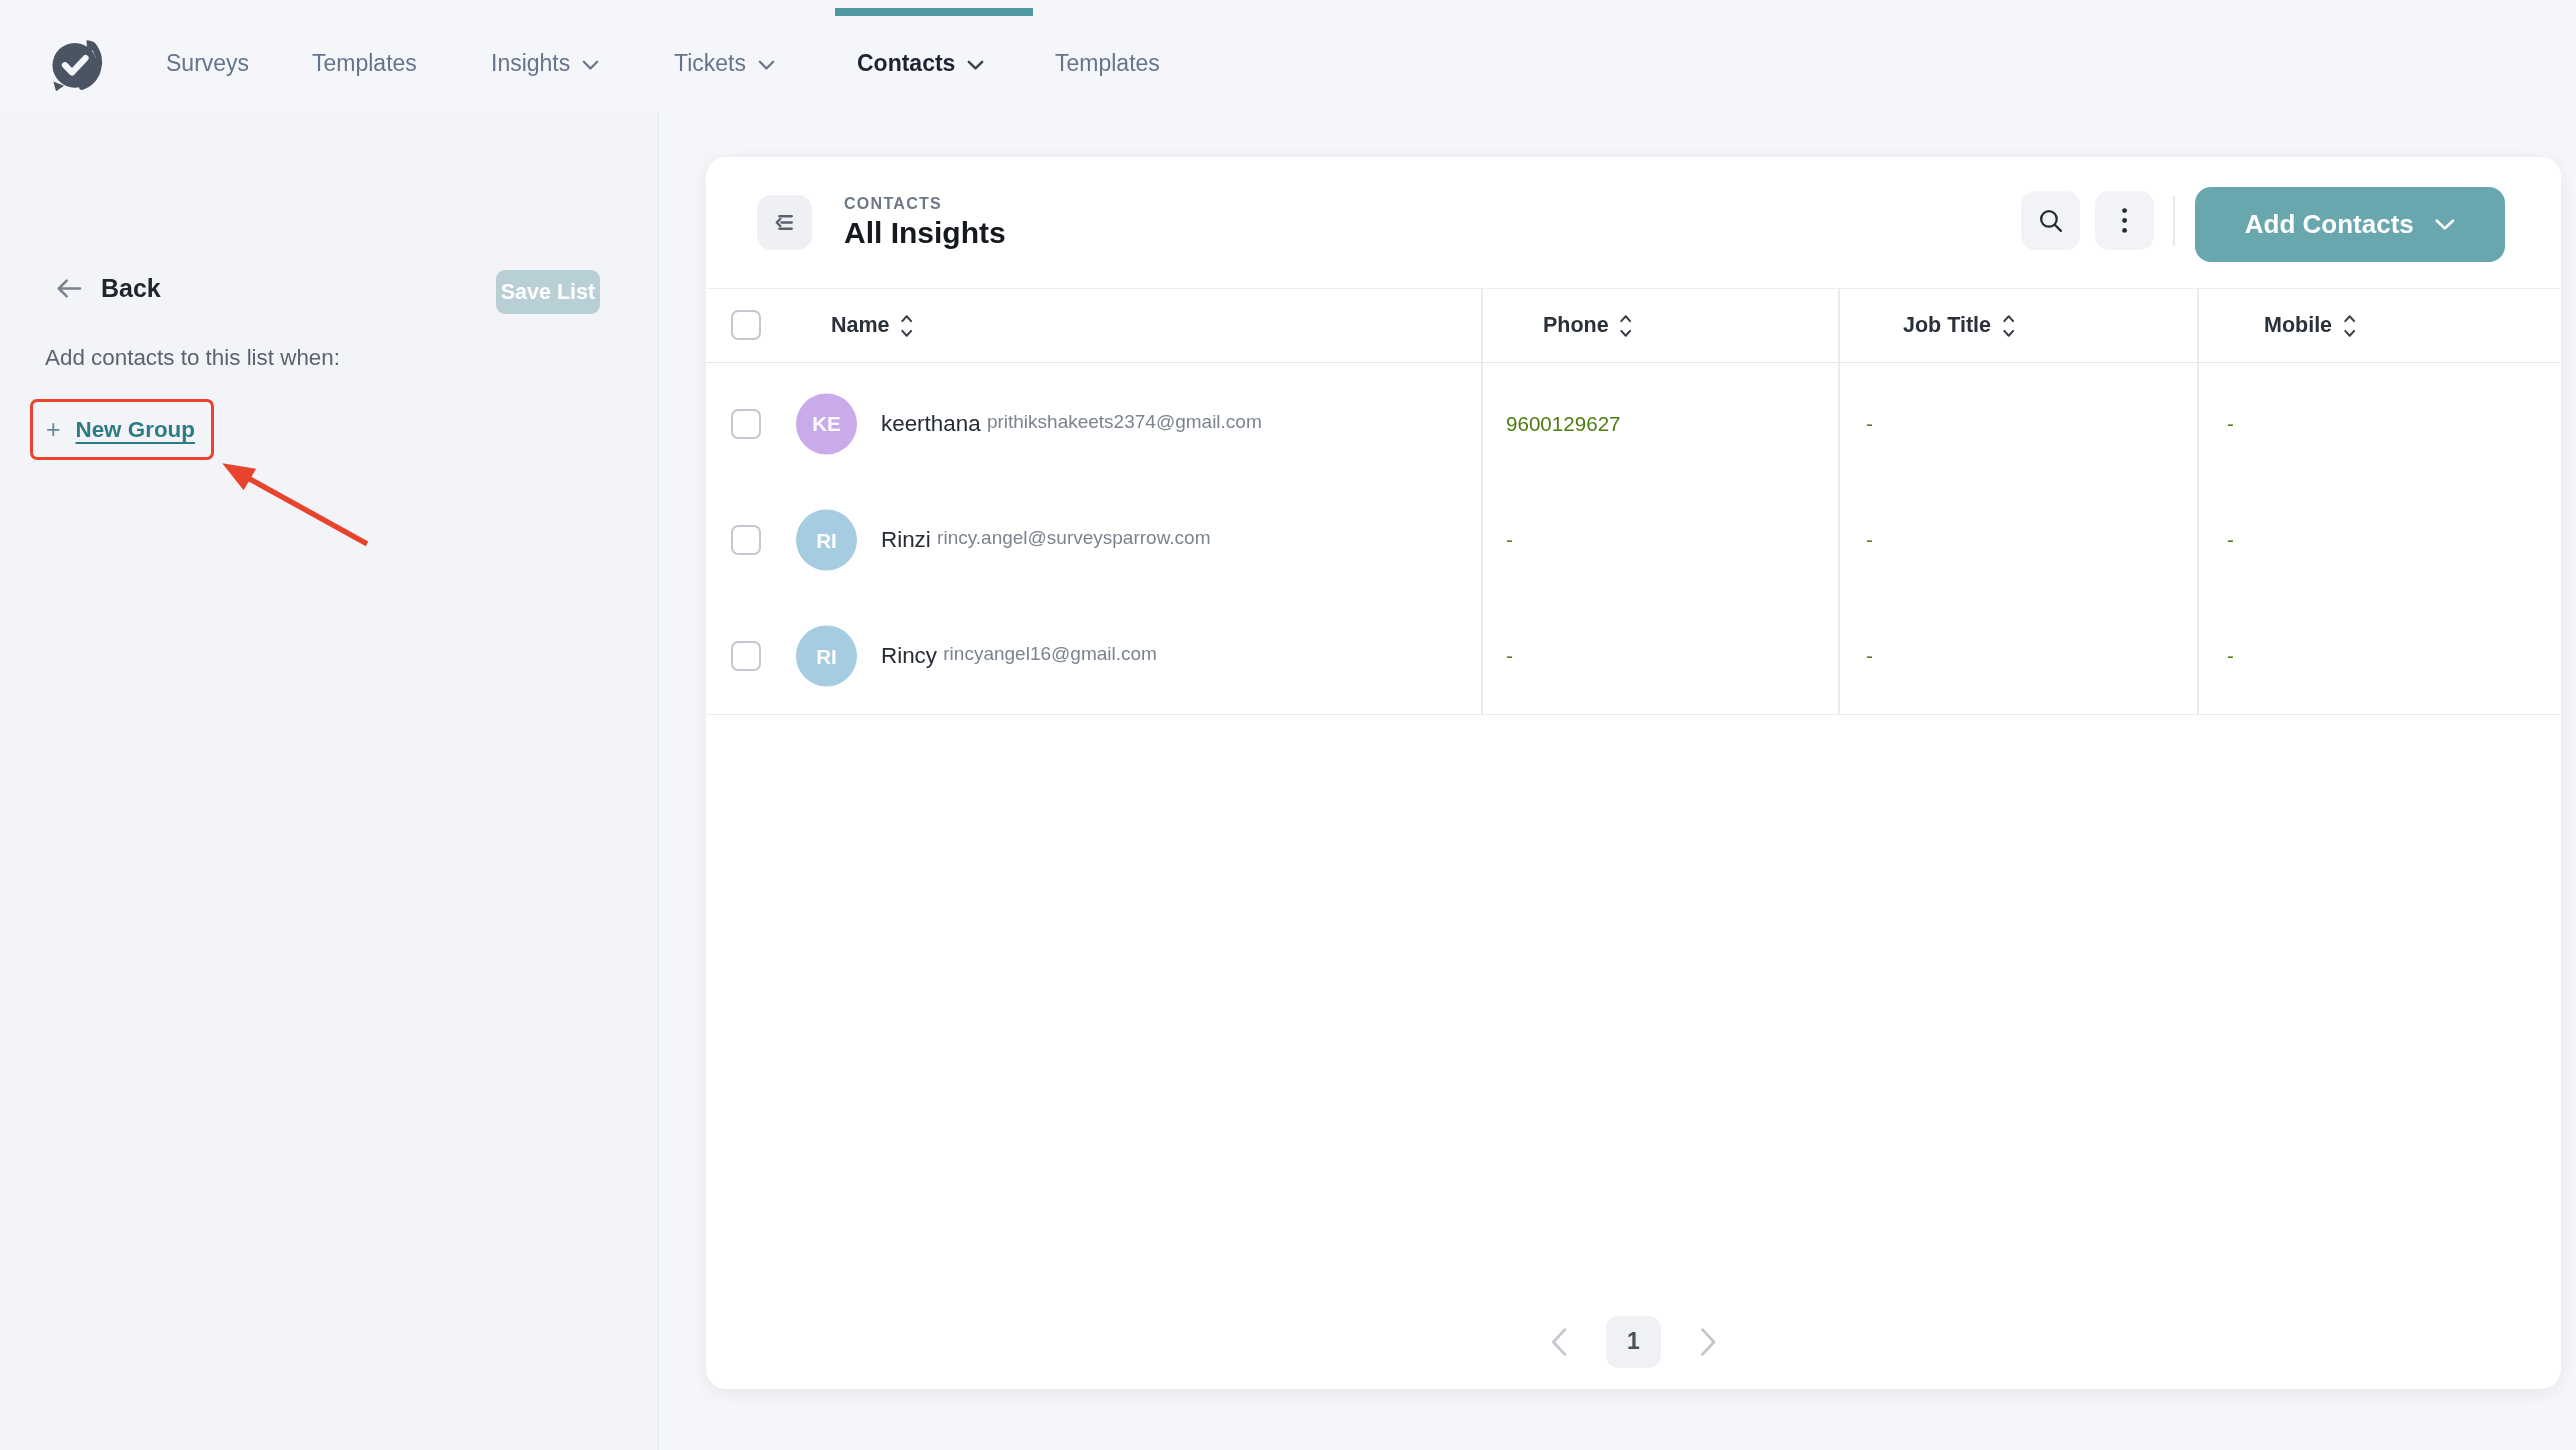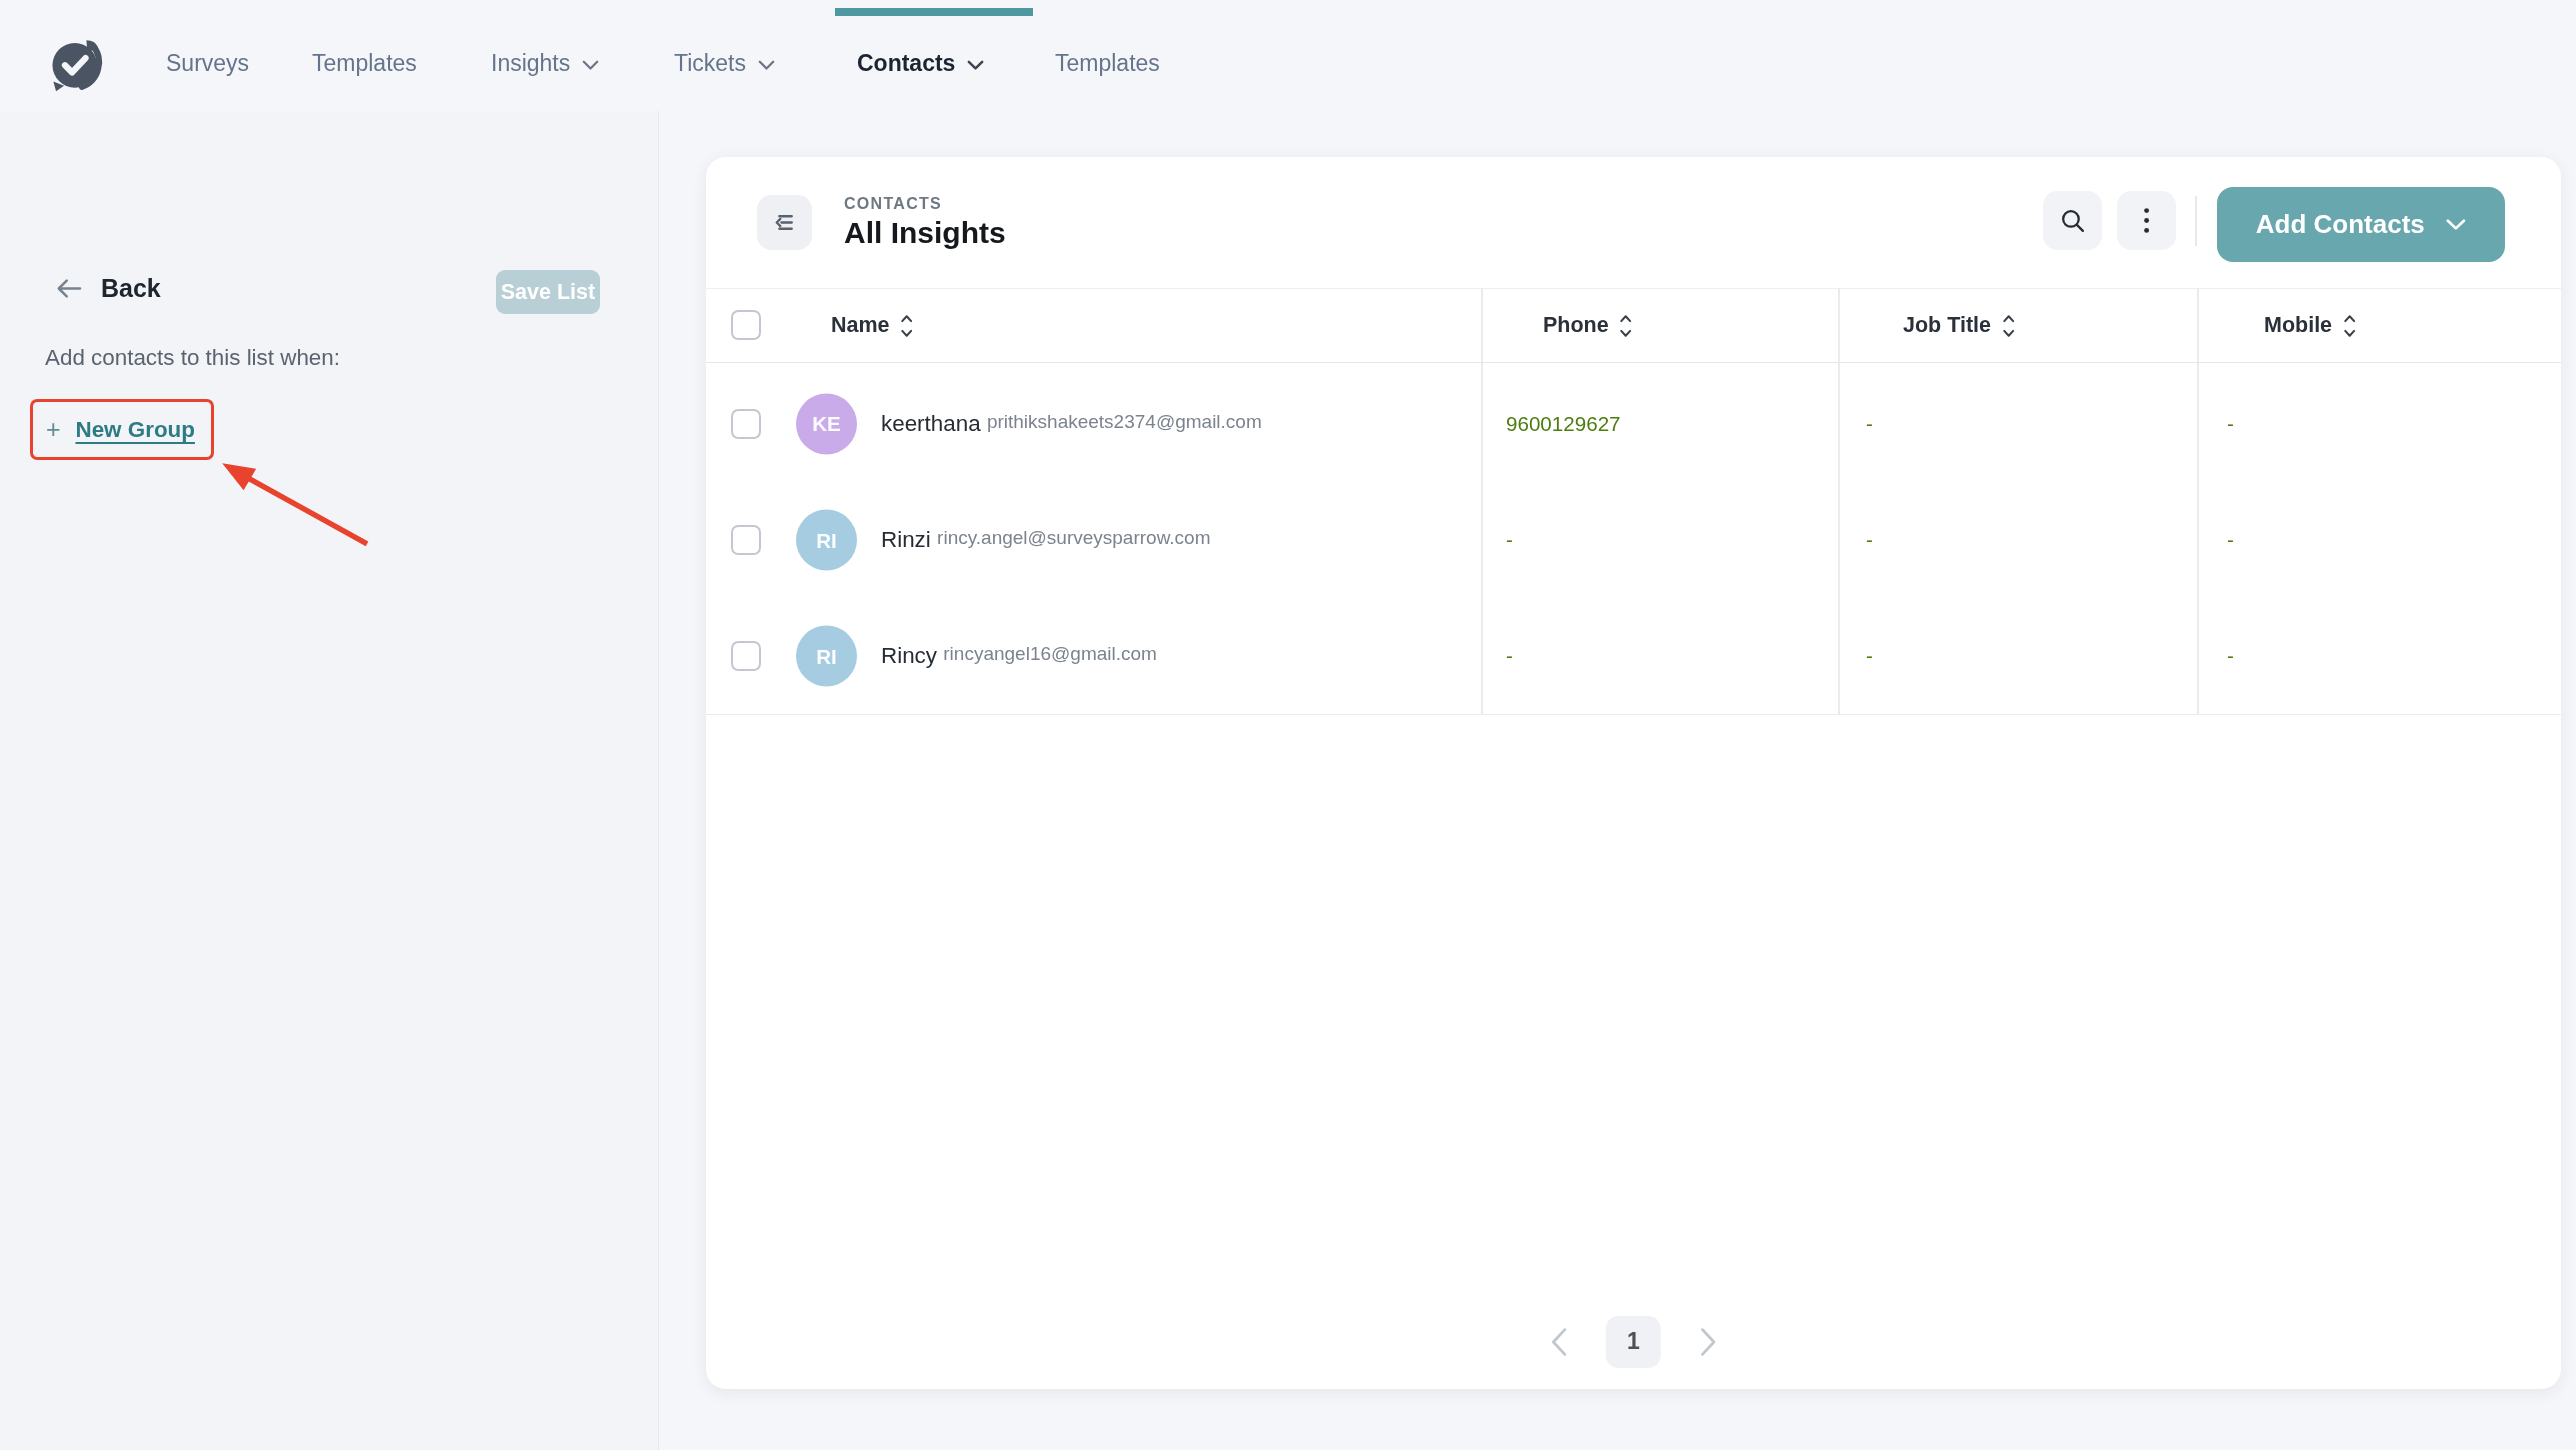--- a/index.html
+++ b/index.html
@@ -41,21 +41,21 @@
                 border-radius:14.3px; display:flex; align-items:center; justify-content:center; cursor:pointer; }
   .eyebrow { position:absolute; left:138px; top:38px; font-size:16px; font-weight:700;
              letter-spacing:1.3px; color:#6e7883; }
   .card-title { position:absolute; left:138px; top:59px; font-size:30px; font-weight:700; color:#15191e; }
   .header-actions { position:absolute; right:56px; top:26px; height:75px; display:flex; align-items:center; }
   .sq-btn { width:59px; height:59px; border-radius:14.3px; background:#f1f3f6; display:flex;
             align-items:center; justify-content:center; cursor:pointer; }
   .sq-btn + .sq-btn { margin-left:14.3px; }
   .vsep { width:1.8px; height:50px; background:#e6e9ed; margin:0 19.7px; }
   .add-btn { height:75px; border-radius:16px; background:#68a7ae; display:flex; align-items:center;
-             gap:21.5px; padding:0 39px; cursor:pointer;margin-top:8px; }
+             gap:21.5px; padding:0 50px; cursor:pointer;margin-top:8px; }
   .add-btn-label { font-size:26px; font-weight:700; color:#ffffff; }
 
   .header-border { position:absolute; left:0; right:0; top:131px; height:0.9px; background:#eceef2; }
   .col-divider { position:absolute; top:131px; width:1.8px; height:427px; background:#e9ebef; }
 
   .thead { position:absolute; left:0; right:0; top:131px; height:75px; border-bottom:1.8px solid #e3e6ea; }
   .th { position:absolute; top:0; height:75px; display:flex; align-items:center; gap:10.7px; cursor:pointer;margin-left:37px; }
   .th-label { font-size:21.5px; font-weight:600; color:#2b313a; }
 
   .checkbox { width:30px; height:30px; border:2.2px solid #c3c8d0; border-radius:7.2px; background:#ffffff; cursor:pointer; }

